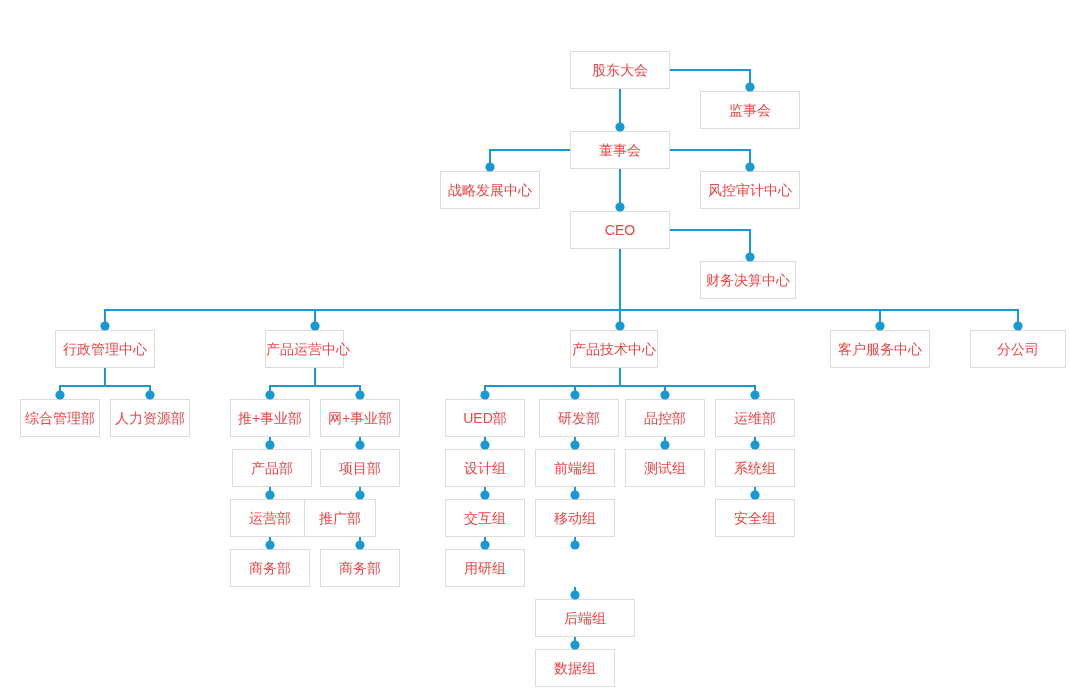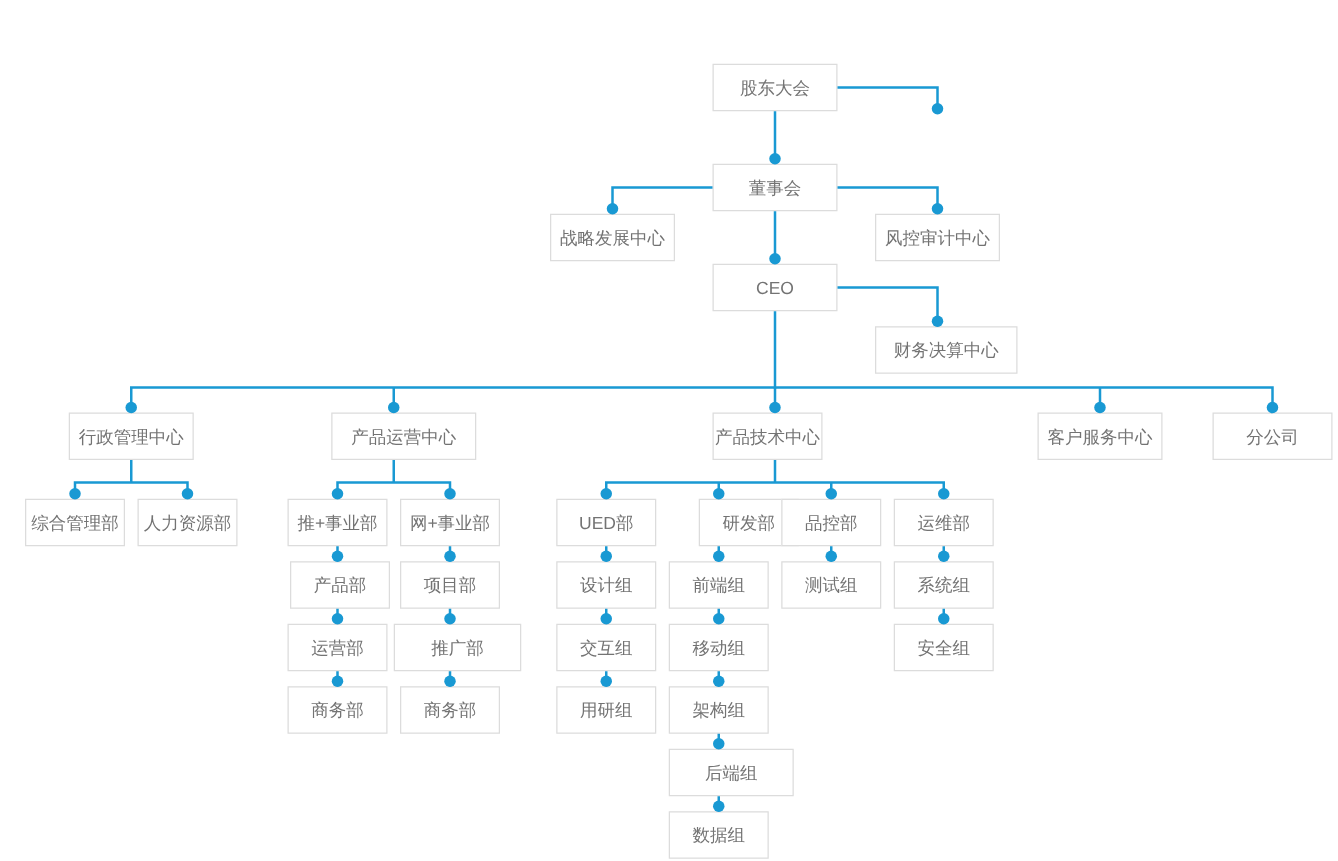--- a/index.html
+++ b/index.html
@@ -19,21 +19,21 @@
   }
   .node {
     position: absolute;
     height: 38px;
     line-height: 36px;
     box-sizing: border-box;
     background: #ffffff;
     border: 1px solid #dcdcdc;
     text-align: center;
     font-size: 14px;
-    color: #737373;
+    color: #ef4444;
     white-space: nowrap;
     z-index: 1;
   }
 </style>
 </head>
 <body>
 
 <div class="canvas">
 
   <svg class="connectors" width="1070" height="689" viewBox="0 0 1070 689">
@@ -92,56 +92,56 @@
         <circle cx="575" cy="545" r="4.6"></circle>
       <circle cx="575" cy="595" r="4.6"></circle>
         <circle cx="575" cy="645" r="4.6"></circle>
       <circle cx="665" cy="445" r="4.6"></circle>
       <circle cx="755" cy="445" r="4.6"></circle>
         <circle cx="755" cy="495" r="4.6"></circle>
     </g>
   </svg>
 
   <div class="node" style="left:570px;top:51px;width:100px">股东大会</div>
+  <div class="node" style="left:700px;top:91px;width:100px">监事会</div>
   <div class="node" style="left:570px;top:131px;width:100px">董事会</div>
   <div class="node" style="left:700px;top:171px;width:100px">风控审计中心</div>
   <div class="node" style="left:440px;top:171px;width:100px">战略发展中心</div>
   <div class="node" style="left:570px;top:211px;width:100px">CEO</div>
-  <div class="node" style="left:700px;top:261px;width:114px">财务决算中心</div>
+  <div class="node" style="left:700px;top:261px;width:96px">财务决算中心</div>
 
   <div class="node" style="left:55px;top:330px;width:100px">行政管理中心</div>
-  <div class="node" style="left:265px;top:330px;width:116px">产品运营中心</div>
+  <div class="node" style="left:265px;top:330px;width:79px">产品运营中心</div>
   <div class="node" style="left:570px;top:330px;width:88px">产品技术中心</div>
   <div class="node" style="left:830px;top:330px;width:100px">客户服务中心</div>
   <div class="node" style="left:970px;top:330px;width:96px">分公司</div>
 
   <div class="node" style="left:20px;top:399px;width:80px">综合管理部</div>
   <div class="node" style="left:110px;top:399px;width:80px">人力资源部</div>
   <div class="node" style="left:230px;top:399px;width:80px">推+事业部</div>
   <div class="node" style="left:320px;top:399px;width:80px">网+事业部</div>
   <div class="node" style="left:445px;top:399px;width:80px">UED部</div>
-  <div class="node" style="left:559px;top:399px;width:80px">研发部</div>
+  <div class="node" style="left:539px;top:399px;width:80px">研发部</div>
   <div class="node" style="left:625px;top:399px;width:80px">品控部</div>
   <div class="node" style="left:715px;top:399px;width:80px">运维部</div>
 
   <div class="node" style="left:232px;top:449px;width:80px">产品部</div>
   <div class="node" style="left:230px;top:499px;width:80px">运营部</div>
   <div class="node" style="left:230px;top:549px;width:80px">商务部</div>
 
   <div class="node" style="left:320px;top:449px;width:80px">项目部</div>
-  <div class="node" style="left:315px;top:499px;width:102px">推广部</div>
+  <div class="node" style="left:304px;top:499px;width:72px">推广部</div>
   <div class="node" style="left:320px;top:549px;width:80px">商务部</div>
 
   <div class="node" style="left:445px;top:449px;width:80px">设计组</div>
   <div class="node" style="left:445px;top:499px;width:80px">交互组</div>
   <div class="node" style="left:445px;top:549px;width:80px">用研组</div>
 
   <div class="node" style="left:535px;top:449px;width:80px">前端组</div>
   <div class="node" style="left:535px;top:499px;width:80px">移动组</div>
-  <div class="node" style="left:535px;top:549px;width:80px">架构组</div>
   <div class="node" style="left:535px;top:599px;width:100px">后端组</div>
   <div class="node" style="left:535px;top:649px;width:80px">数据组</div>
 
   <div class="node" style="left:625px;top:449px;width:80px">测试组</div>
 
   <div class="node" style="left:715px;top:449px;width:80px">系统组</div>
   <div class="node" style="left:715px;top:499px;width:80px">安全组</div>
 
 </div>
 

